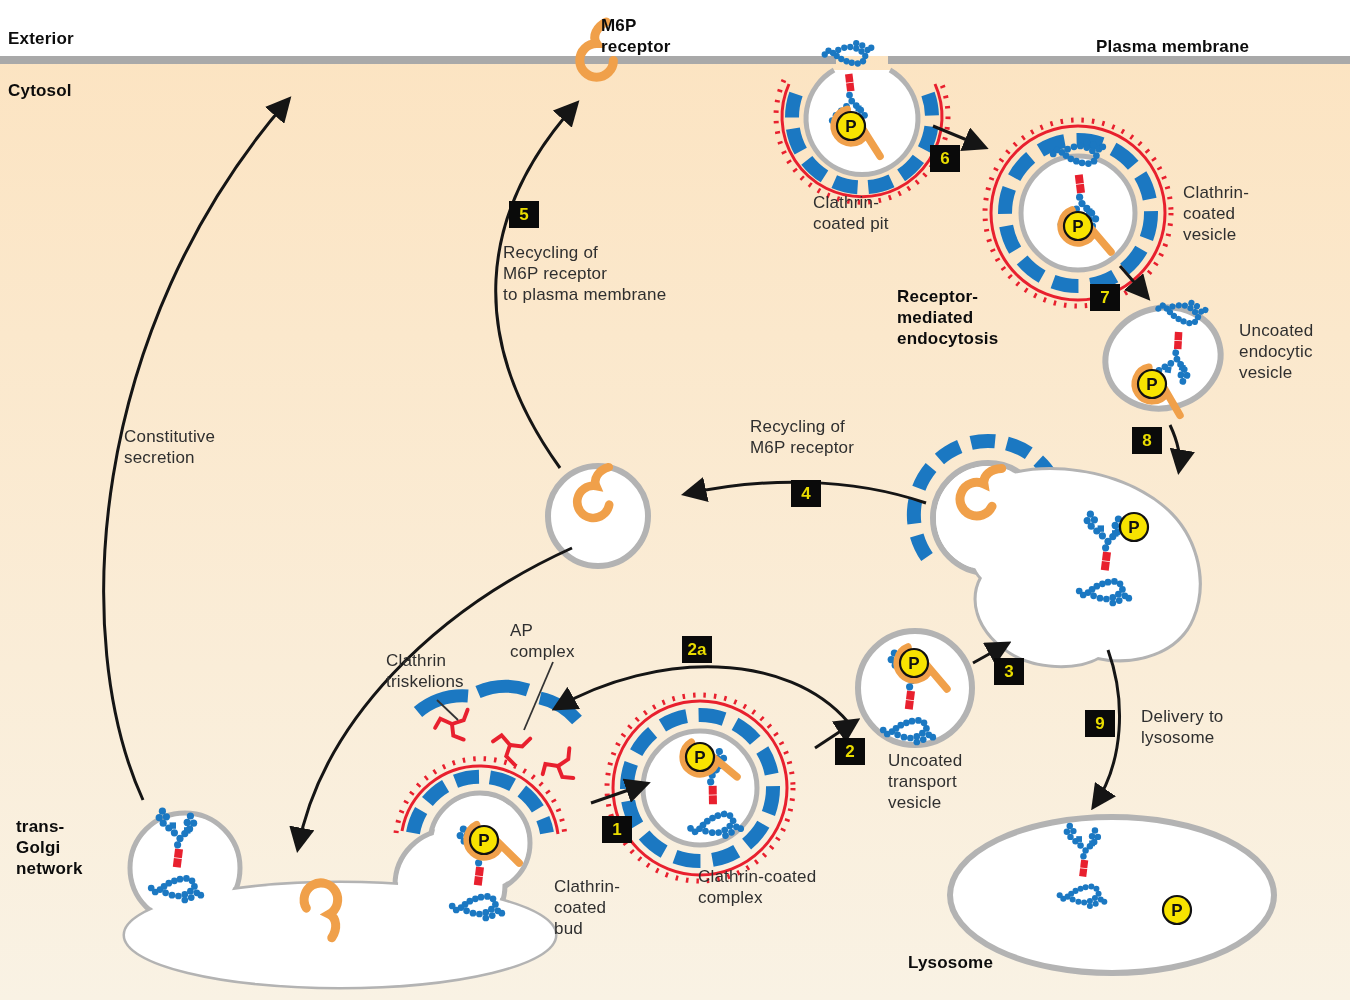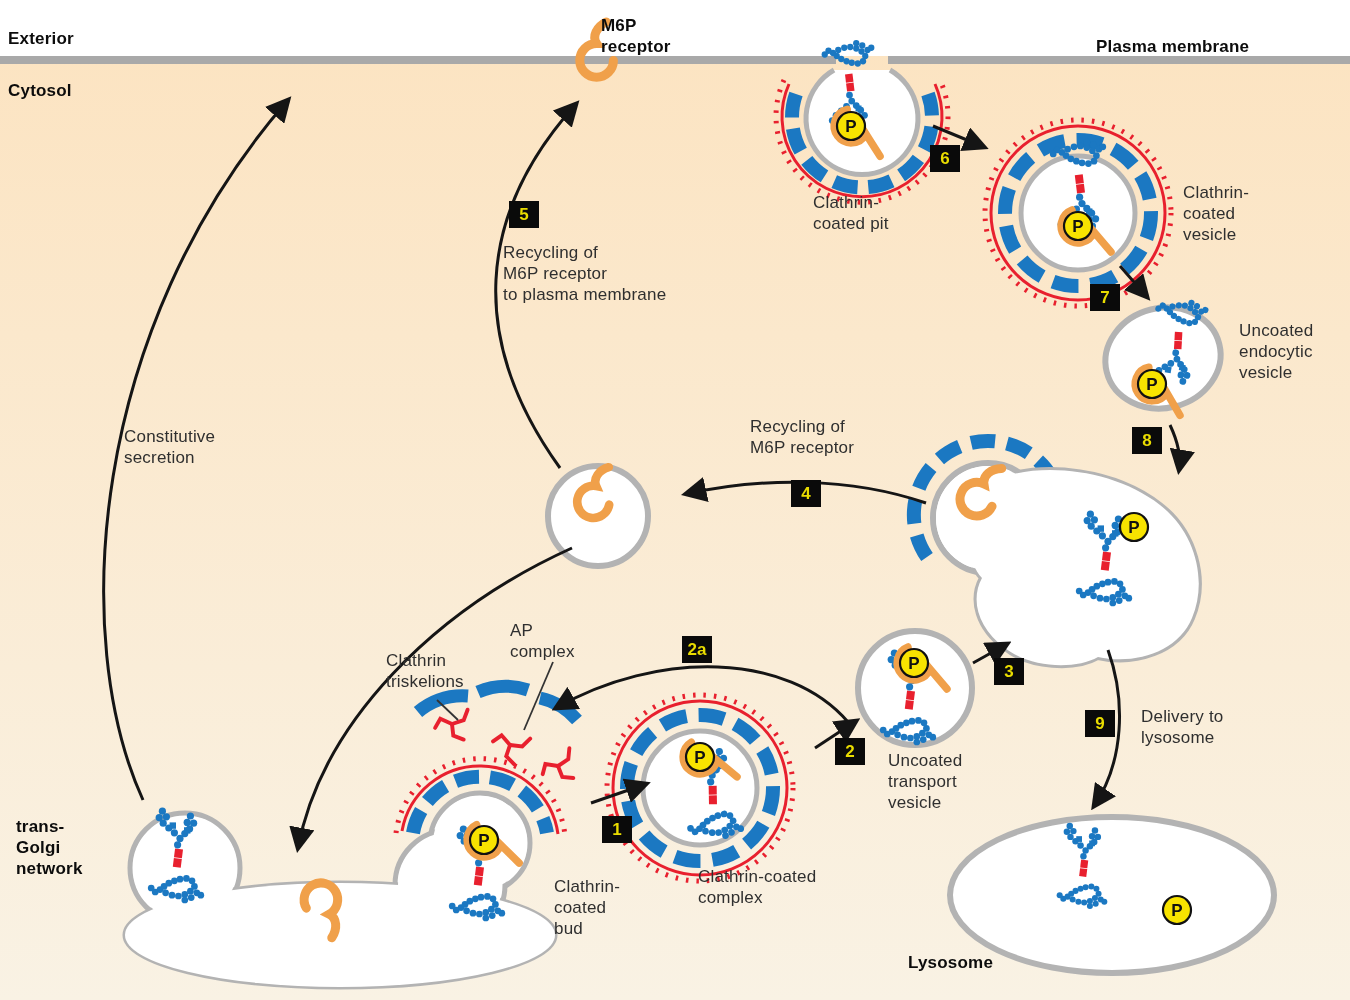--- a/index.html
+++ b/index.html
@@ -241,20 +241,23 @@
 <div class="label bold" style="left:8px;top:28px">Exterior</div>
 <div class="label bold" style="left:8px;top:80px">Cytosol</div>
 <div class="label bold" style="left:601px;top:15px">M6P
 receptor</div>
 <div class="label bold" style="left:1096px;top:36px">Plasma membrane</div>
 <div class="label" style="left:813px;top:192px">Clathrin-
 coated pit</div>
 <div class="label" style="left:1183px;top:182px">Clathrin-
 coated
 vesicle</div>
+<div class="label bold" style="left:897px;top:286px">Receptor-
+mediated
+endocytosis</div>
 <div class="label" style="left:1239px;top:320px">Uncoated
 endocytic
 vesicle</div>
 <div class="label" style="left:750px;top:416px">Recycling of
 M6P receptor</div>
 <div class="label" style="left:503px;top:242px">Recycling of
 M6P receptor
 to plasma membrane</div>
 <div class="label" style="left:124px;top:426px">Constitutive
 secretion</div>

